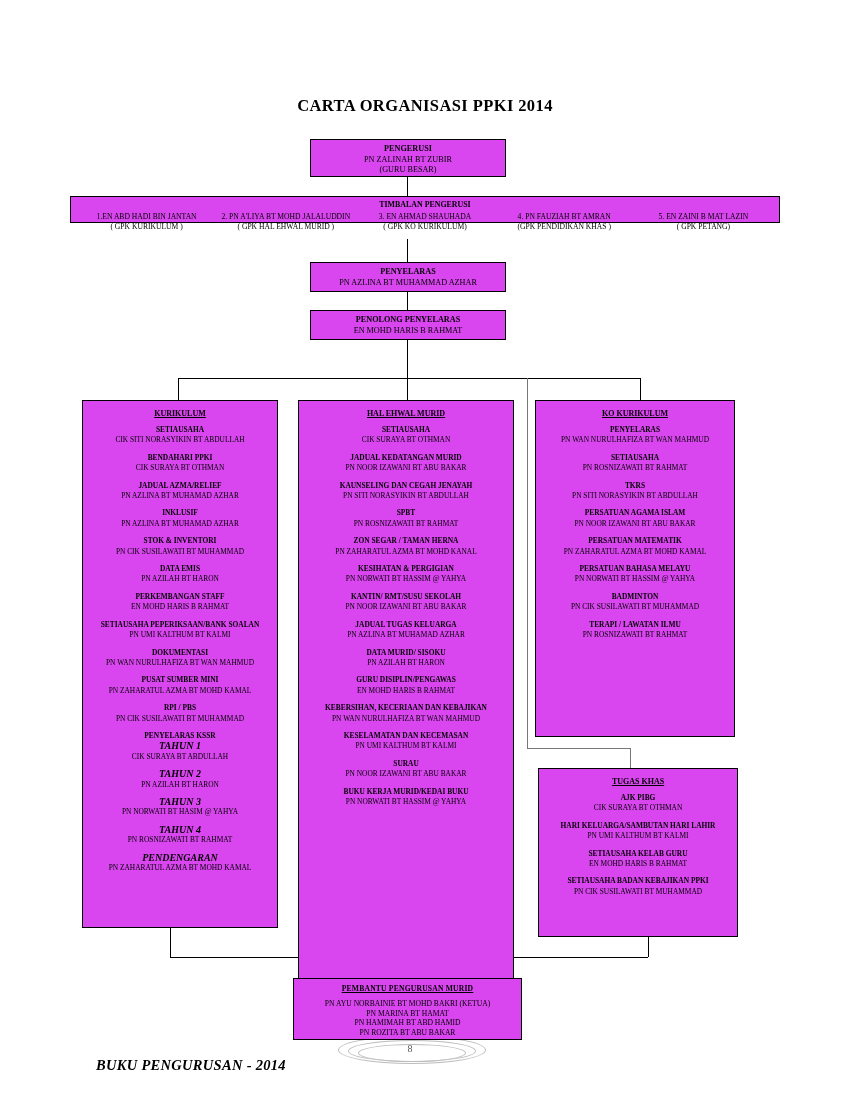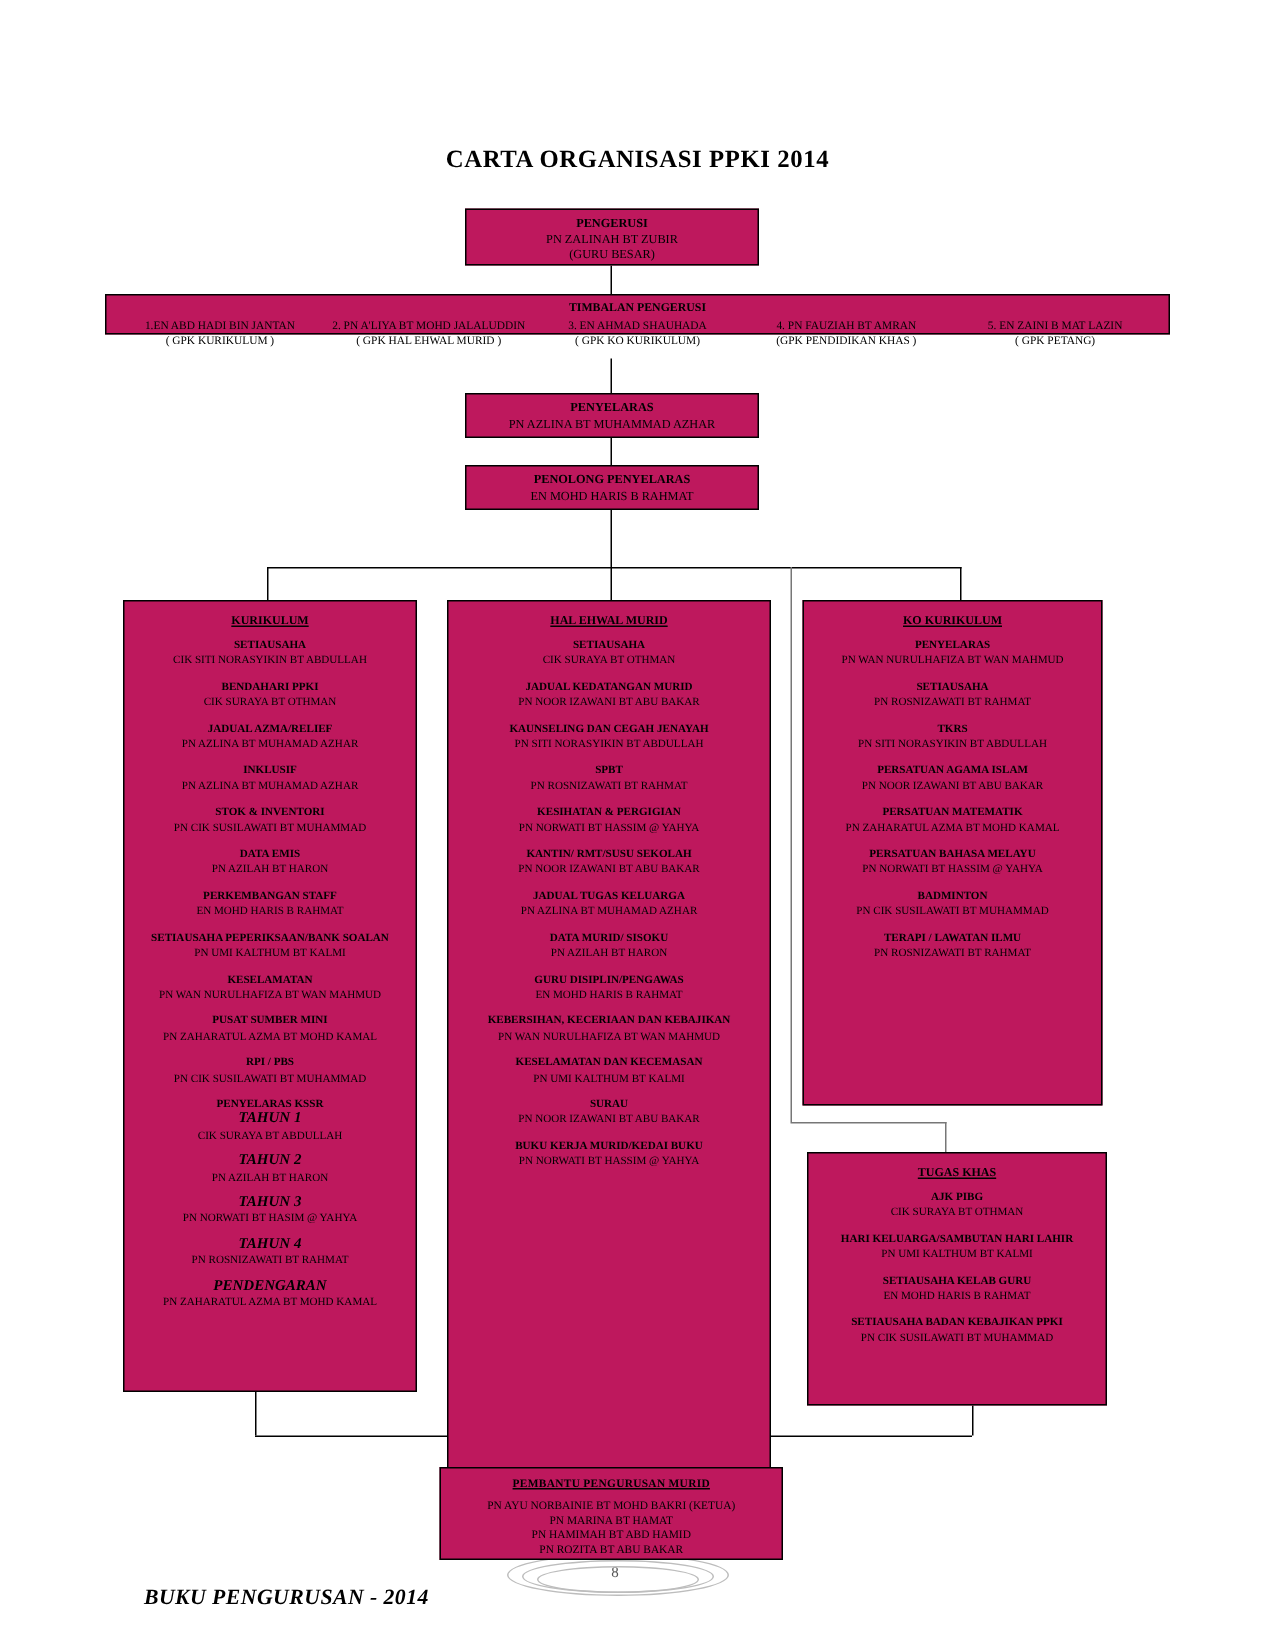--- a/index.html
+++ b/index.html
@@ -16,21 +16,21 @@
     position: relative;
     width: 850px;
     height: 1100px;
     background: #ffffff;
   }
 
   
   .box {
     position: absolute;
     border: 1px solid #000;
-    background: #be185d;
+    background: #d946ef;
     text-align: center;
     z-index: 5;
   }
   .ttl {
     font-weight: bold;
     text-decoration: underline;
     letter-spacing: .2px;
   }
   .lbl { font-weight: bold; }
   .nm  { font-weight: normal; }
@@ -266,21 +266,21 @@
         </div>
         <div class="entry">
           <span class="lbl">PERKEMBANGAN STAFF</span>
           <span class="nm">EN MOHD HARIS B RAHMAT</span>
         </div>
         <div class="entry">
           <span class="lbl">SETIAUSAHA PEPERIKSAAN/BANK SOALAN</span>
           <span class="nm">PN UMI KALTHUM BT KALMI</span>
         </div>
         <div class="entry">
-          <span class="lbl">KESELAMATAN</span>
+          <span class="lbl">DOKUMENTASI</span>
           <span class="nm">PN WAN NURULHAFIZA BT WAN MAHMUD</span>
         </div>
         <div class="entry">
           <span class="lbl">PUSAT SUMBER MINI</span>
           <span class="nm">PN ZAHARATUL AZMA BT MOHD KAMAL</span>
         </div>
         <div class="entry">
           <span class="lbl">RPI / PBS</span>
           <span class="nm">PN CIK SUSILAWATI BT MUHAMMAD</span>
         </div>
@@ -319,20 +319,24 @@
           <span class="lbl">JADUAL KEDATANGAN MURID</span>
           <span class="nm">PN NOOR IZAWANI BT ABU BAKAR</span>
         </div>
         <div class="entry">
           <span class="lbl">KAUNSELING DAN CEGAH JENAYAH</span>
           <span class="nm">PN SITI NORASYIKIN BT ABDULLAH</span>
         </div>
         <div class="entry">
           <span class="lbl">SPBT</span>
           <span class="nm">PN ROSNIZAWATI BT RAHMAT</span>
+        </div>
+        <div class="entry">
+          <span class="lbl">ZON SEGAR / TAMAN HERNA</span>
+          <span class="nm">PN ZAHARATUL AZMA BT MOHD KANAL</span>
         </div>
         <div class="entry">
           <span class="lbl">KESIHATAN &amp; PERGIGIAN</span>
           <span class="nm">PN NORWATI BT HASSIM @ YAHYA</span>
         </div>
         <div class="entry">
           <span class="lbl">KANTIN/ RMT/SUSU SEKOLAH</span>
           <span class="nm">PN NOOR IZAWANI BT ABU BAKAR</span>
         </div>
         <div class="entry">

